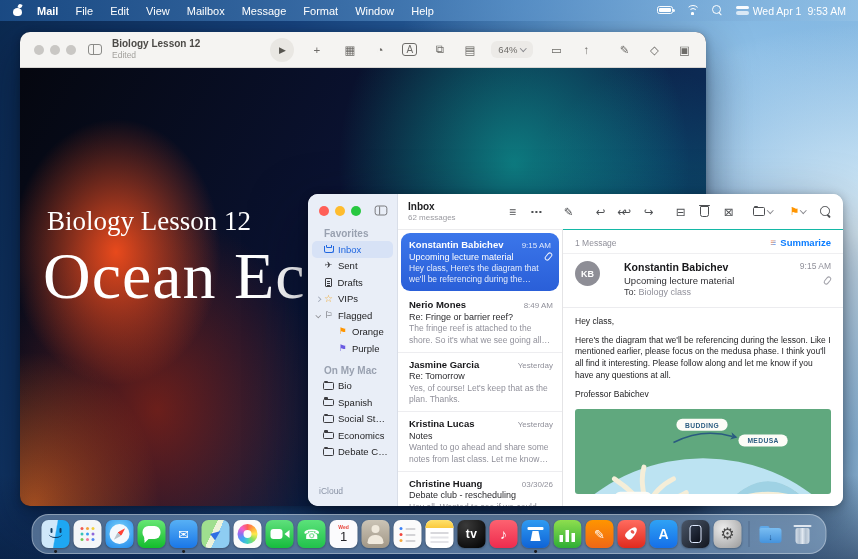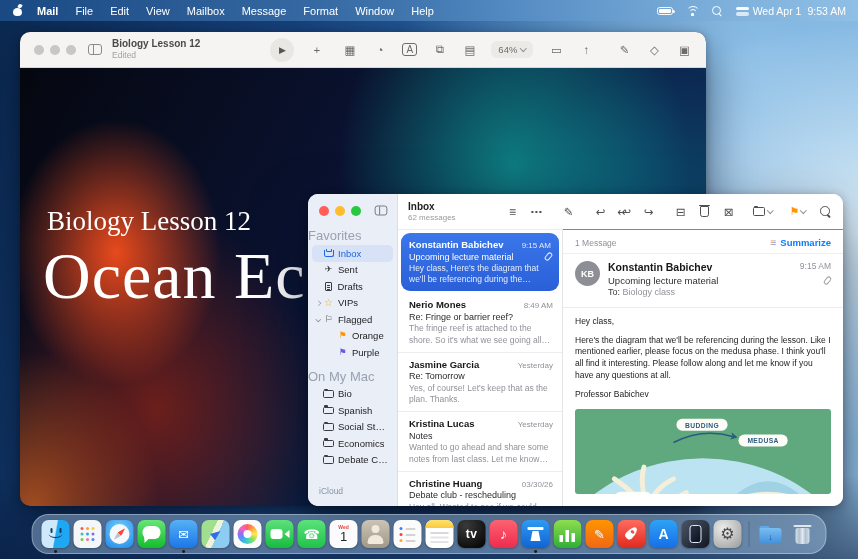--- a/index.html
+++ b/index.html
@@ -16,21 +16,21 @@
 
 
 .menubar{position:absolute;top:0;left:0;right:0;height:21px;display:flex;align-items:center;padding:0 12px;color:#fff;
  background:linear-gradient(90deg,rgba(28,78,138,.88),rgba(90,145,200,.72) 60%,rgba(150,195,230,.6));z-index:5}
 .apple-icon{position:relative;width:11px;height:13px;margin-right:4px;flex:none}
 .apple-icon::before{content:"";position:absolute;left:1px;bottom:1px;width:9px;height:8.5px;background:#fff;border-radius:4.5px 4.5px 4px 4px}
 .apple-icon::after{content:"";position:absolute;right:2px;top:0;width:3.5px;height:4px;background:#fff;border-radius:60% 0 60% 0;transform:rotate(20deg)}
 .mb-items{display:flex;gap:17px;margin-left:10px}
 .mb-item{font-size:11px;color:#fff;white-space:nowrap}
 .mb-item.app{font-weight:700}
-.mb-right{margin-left:auto;display:flex;align-items:flex-end;gap:4px}
+.mb-right{margin-left:auto;display:flex;align-items:flex-start;gap:4px}
 .status-icons{display:flex;align-items:center;gap:13px}
 .st{display:inline-block;position:relative}
 .st-battery-icon{width:16px;height:8px;border:1px solid rgba(255,255,255,.95);border-radius:2.5px}
 .st-battery-icon::before{content:"";position:absolute;inset:1px;background:#fff;border-radius:1px}
 .st-battery-icon::after{content:"";position:absolute;right:-3.5px;top:1.5px;width:2px;height:3.5px;background:rgba(255,255,255,.9);border-radius:0 1.5px 1.5px 0}
 .st-wifi-icon{width:13px;height:10px;background:radial-gradient(circle at 50% 86%,#fff 1.3px,rgba(255,255,255,0) 1.8px)}
 .st-wifi-icon::before{content:"";position:absolute;left:.5px;top:0;width:12px;height:12px;border:1.6px solid #fff;border-radius:50%;clip-path:polygon(50% 50%,-10% -10%,110% -10%)}
 .st-wifi-icon::after{content:"";position:absolute;left:3.6px;top:3.2px;width:6px;height:6px;border:1.5px solid #fff;border-radius:50%;clip-path:polygon(50% 50%,-10% -10%,110% -10%)}
 .st-search-icon{width:11px;height:11px}
 .st-search-icon::before{content:"";position:absolute;left:0;top:0;width:7px;height:7px;border:1.4px solid #fff;border-radius:50%}
@@ -78,21 +78,21 @@
 .slide-kicker{position:absolute;left:27px;top:138px;font-family:"Liberation Serif","DejaVu Serif",serif;font-size:27px;color:#fff}
 .slide-headline{position:absolute;left:23px;top:170px;font-family:"Liberation Serif","DejaVu Serif",serif;font-size:66px;color:#fff;letter-spacing:1px;white-space:nowrap}
 
 
 .mail-window{position:absolute;left:308px;top:194px;width:535px;height:312px;border-radius:10px;overflow:hidden;display:flex;background:#fff;
  box-shadow:0 22px 55px rgba(0,10,30,.55),0 2px 10px rgba(0,0,0,.3);z-index:3}
 .mail-sidebar{width:90px;flex:none;background:#e9eef7;border-right:1px solid #d9dee8;display:flex;flex-direction:column;padding-bottom:8px}
 .ms-top{display:flex;align-items:center;padding:11px 9px 4px 11px}
 .ms-top .ic-sbtoggle{margin-left:auto;transform:scale(.9)}
 .side-section{margin-top:5px}
-.side-h{font-size:13px;font-weight:400;color:#99a1b0;padding:3px 0 2px}
+.side-h{font-size:10px;font-weight:700;color:#99a1b0;padding:3px 16px 2px}
 .side-item{display:flex;align-items:center;gap:4px;height:16.5px;padding:0 4px 0 11px;font-size:9.5px;color:#1d1d1f;border-radius:5px;margin:0 4px;position:relative}
 .side-item.sel{background:#d7e2f6;color:#1f66e0}
 .side-item.indent{padding-left:25px}
 .side-chev{position:absolute;left:3.5px;transform-origin:center}
 .side-chev.chev-r{transform:rotate(-45deg) scale(.8)}
 .side-chev.chev-d{transform:rotate(45deg) scale(.8);top:auto}
 .side-label{white-space:nowrap;overflow:hidden}
 .si{width:11px;flex:none;display:flex;justify-content:center;font-size:9px;color:#3c3c40;line-height:1}
 .si-vips{color:#f0a92e;font-size:10px}
 .si-orange{color:#ff9500}
@@ -142,21 +142,21 @@
 .msg.sel .m-prev{color:rgba(255,255,255,.88)}
 .ic-clip{width:5px;height:9px;border:1px solid #a0a0a8;border-radius:2.5px;transform:rotate(40deg);display:inline-block;flex:none;margin-left:4px}
 .msg.sel .ic-clip{border-color:rgba(255,255,255,.9)}
 
 .msg-detail{flex:1;min-width:0;display:flex;flex-direction:column;overflow:hidden;background:#fff;border-top:1px solid #14b8a6}
 .d-top{display:flex;align-items:center;justify-content:space-between;padding:7px 12px 5px;border-bottom:1px solid #efeff1}
 .d-count{font-size:8.5px;color:#90909a}
 .d-summarize{display:flex;align-items:center;gap:4px;font-size:9.5px;font-weight:700;color:#0a7cff}
 .d-sum-ic{font-size:10px;font-weight:700;background:linear-gradient(120deg,#f5538f,#f58a4b 35%,#3a8bff 75%);-webkit-background-clip:text;background-clip:text;color:transparent}
 .d-head{display:flex;padding:7px 12px 8px;border-bottom:1px solid #ececef}
-.avatar{width:25px;height:25px;border-radius:50%;background:#8e8e96;color:#fff;font-size:9px;font-weight:700;display:flex;align-items:center;justify-content:center;flex:none;margin-right:8px}
+.avatar{width:25px;height:25px;border-radius:50%;background:#8e8e96;color:#fff;font-size:9px;font-weight:700;display:flex;align-items:center;justify-content:center;flex:none;margin-right:24px}
 .d-hm{flex:1;min-width:0;line-height:1.3}
 .d-sender{font-size:10.5px;font-weight:700;color:#17171a}
 .d-subject{font-size:9.5px;color:#2f2f33}
 .d-to{font-size:9px;color:#90909a}
 .d-to .to-label{color:#3c3c40}
 .d-hr{text-align:right;flex:none}
 .d-time{font-size:8.5px;color:#90909a;margin-bottom:4px}
 .d-clip{margin-left:auto;margin-right:1px;display:inline-block}
 .d-body{padding:8px 12px 0;font-size:8.5px;line-height:1.4;color:#1d1d1f}
 .d-body p{margin-bottom:7px}

